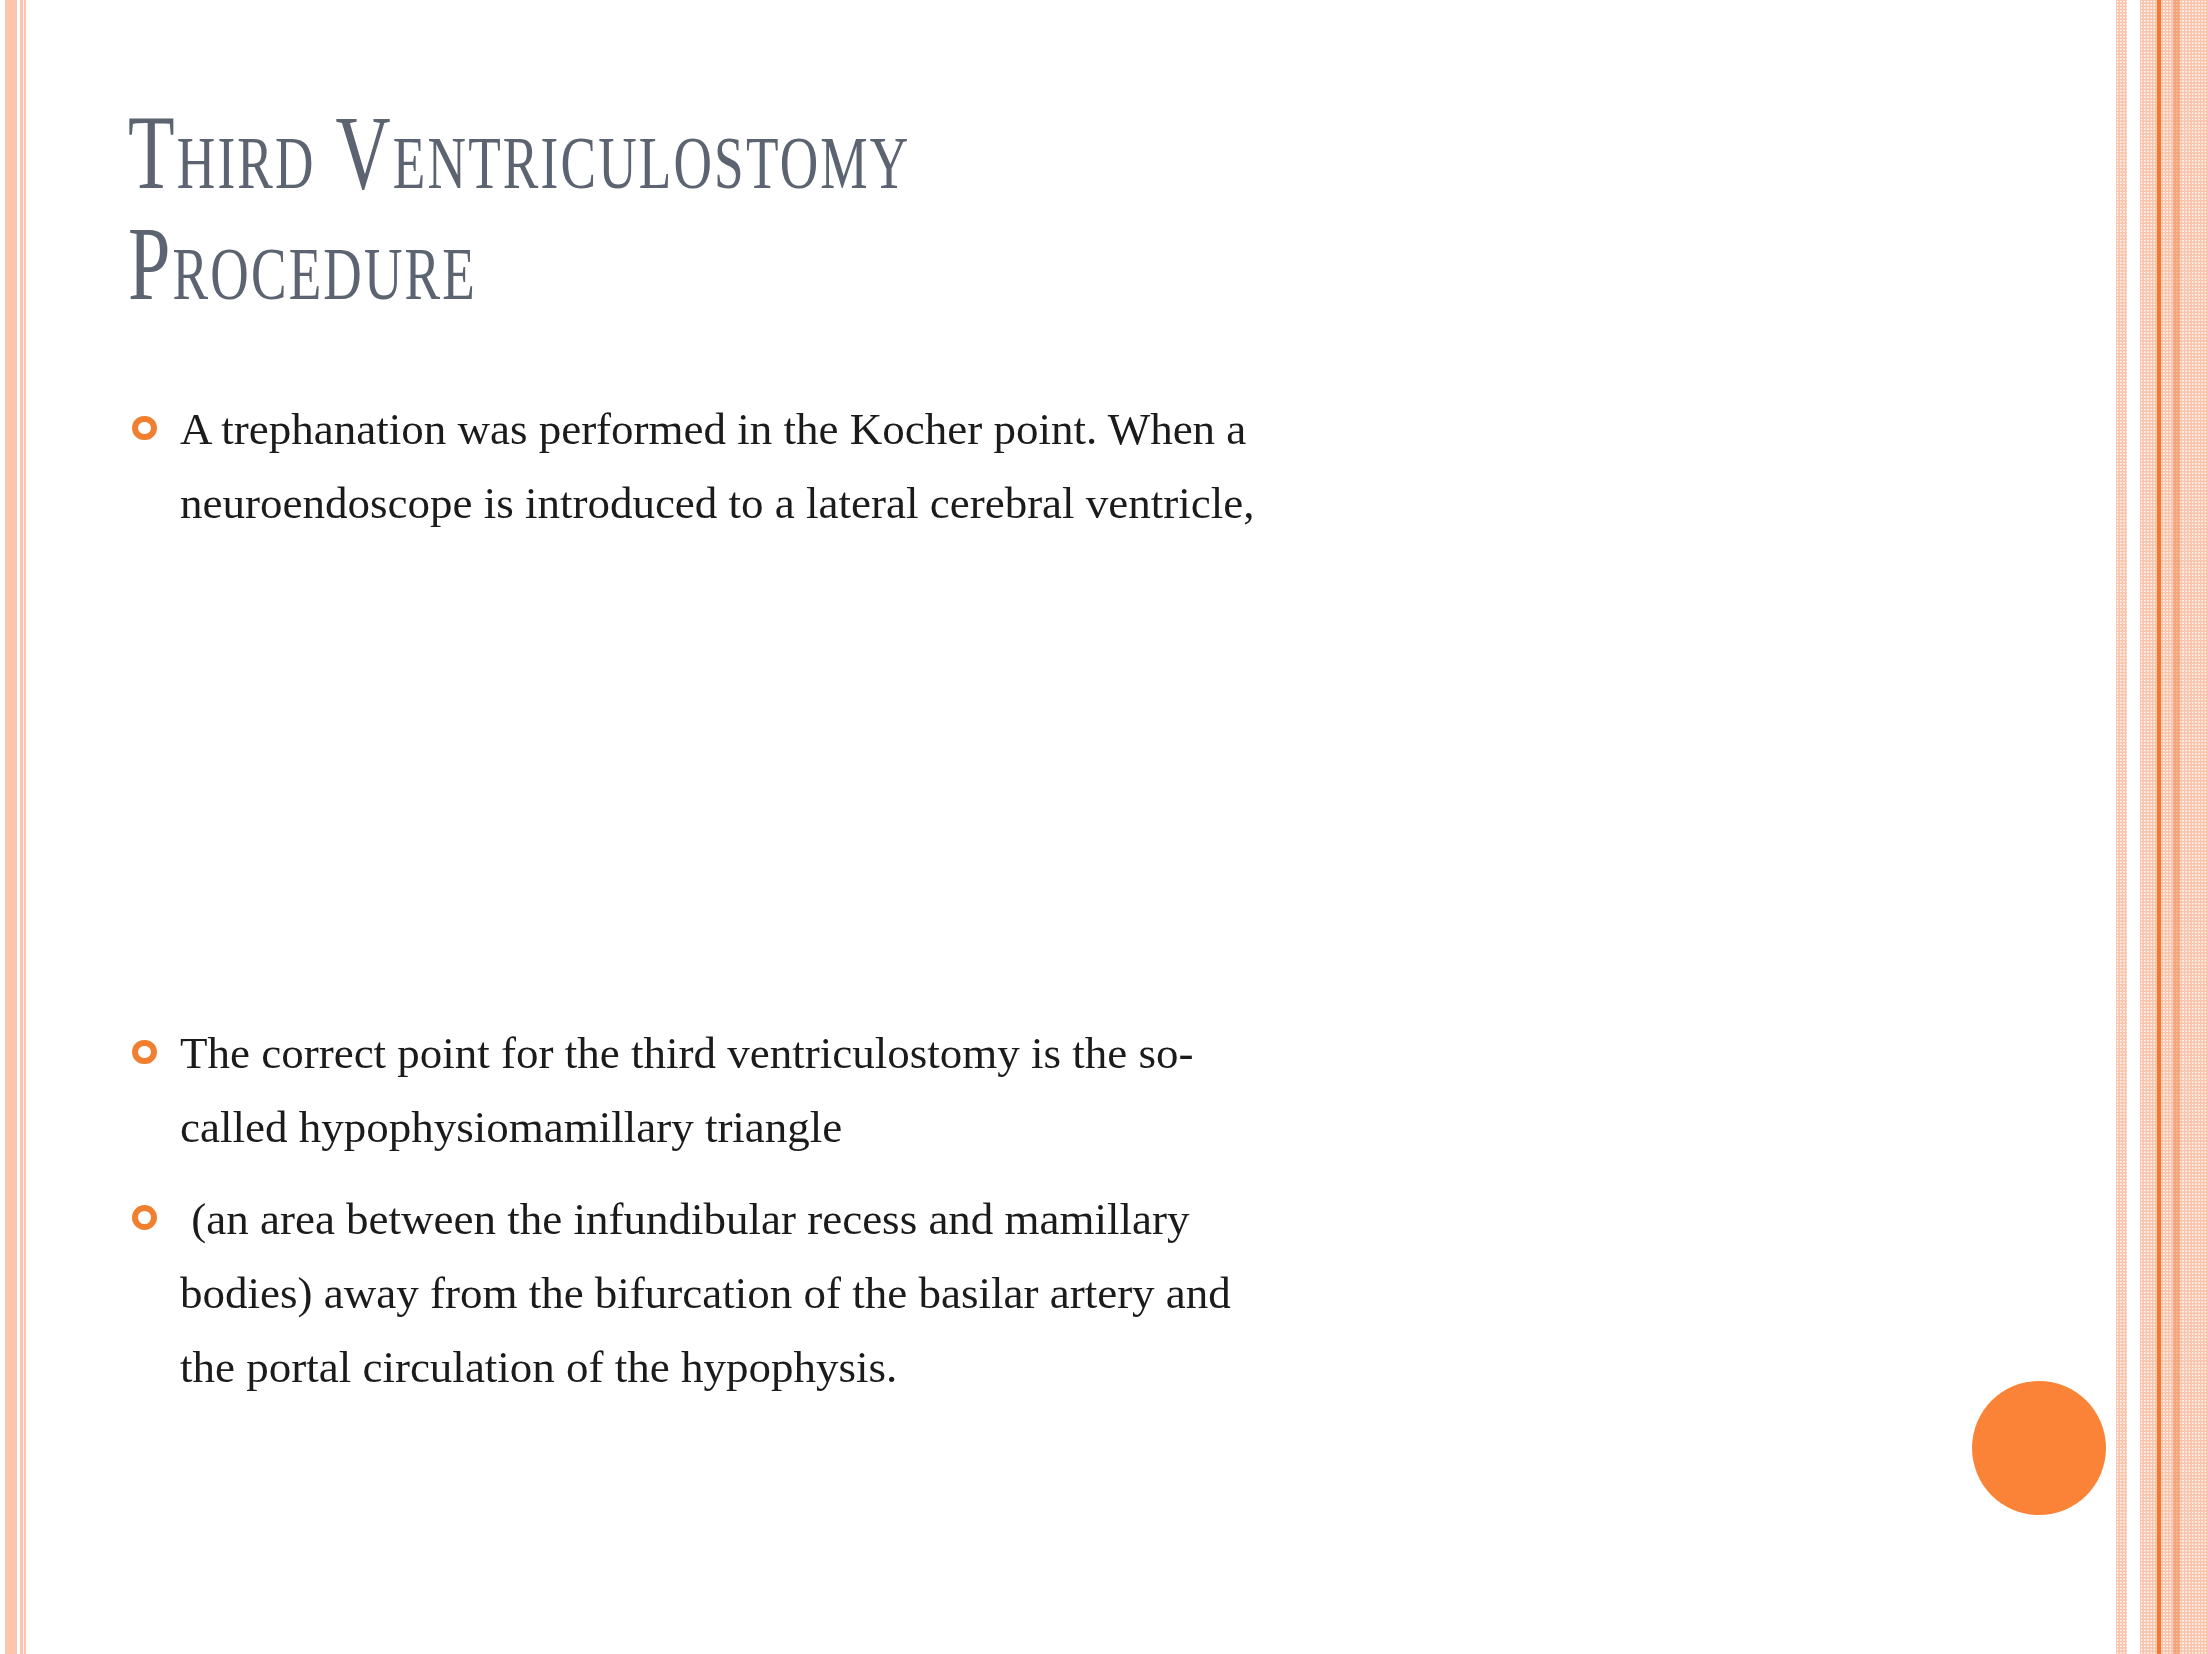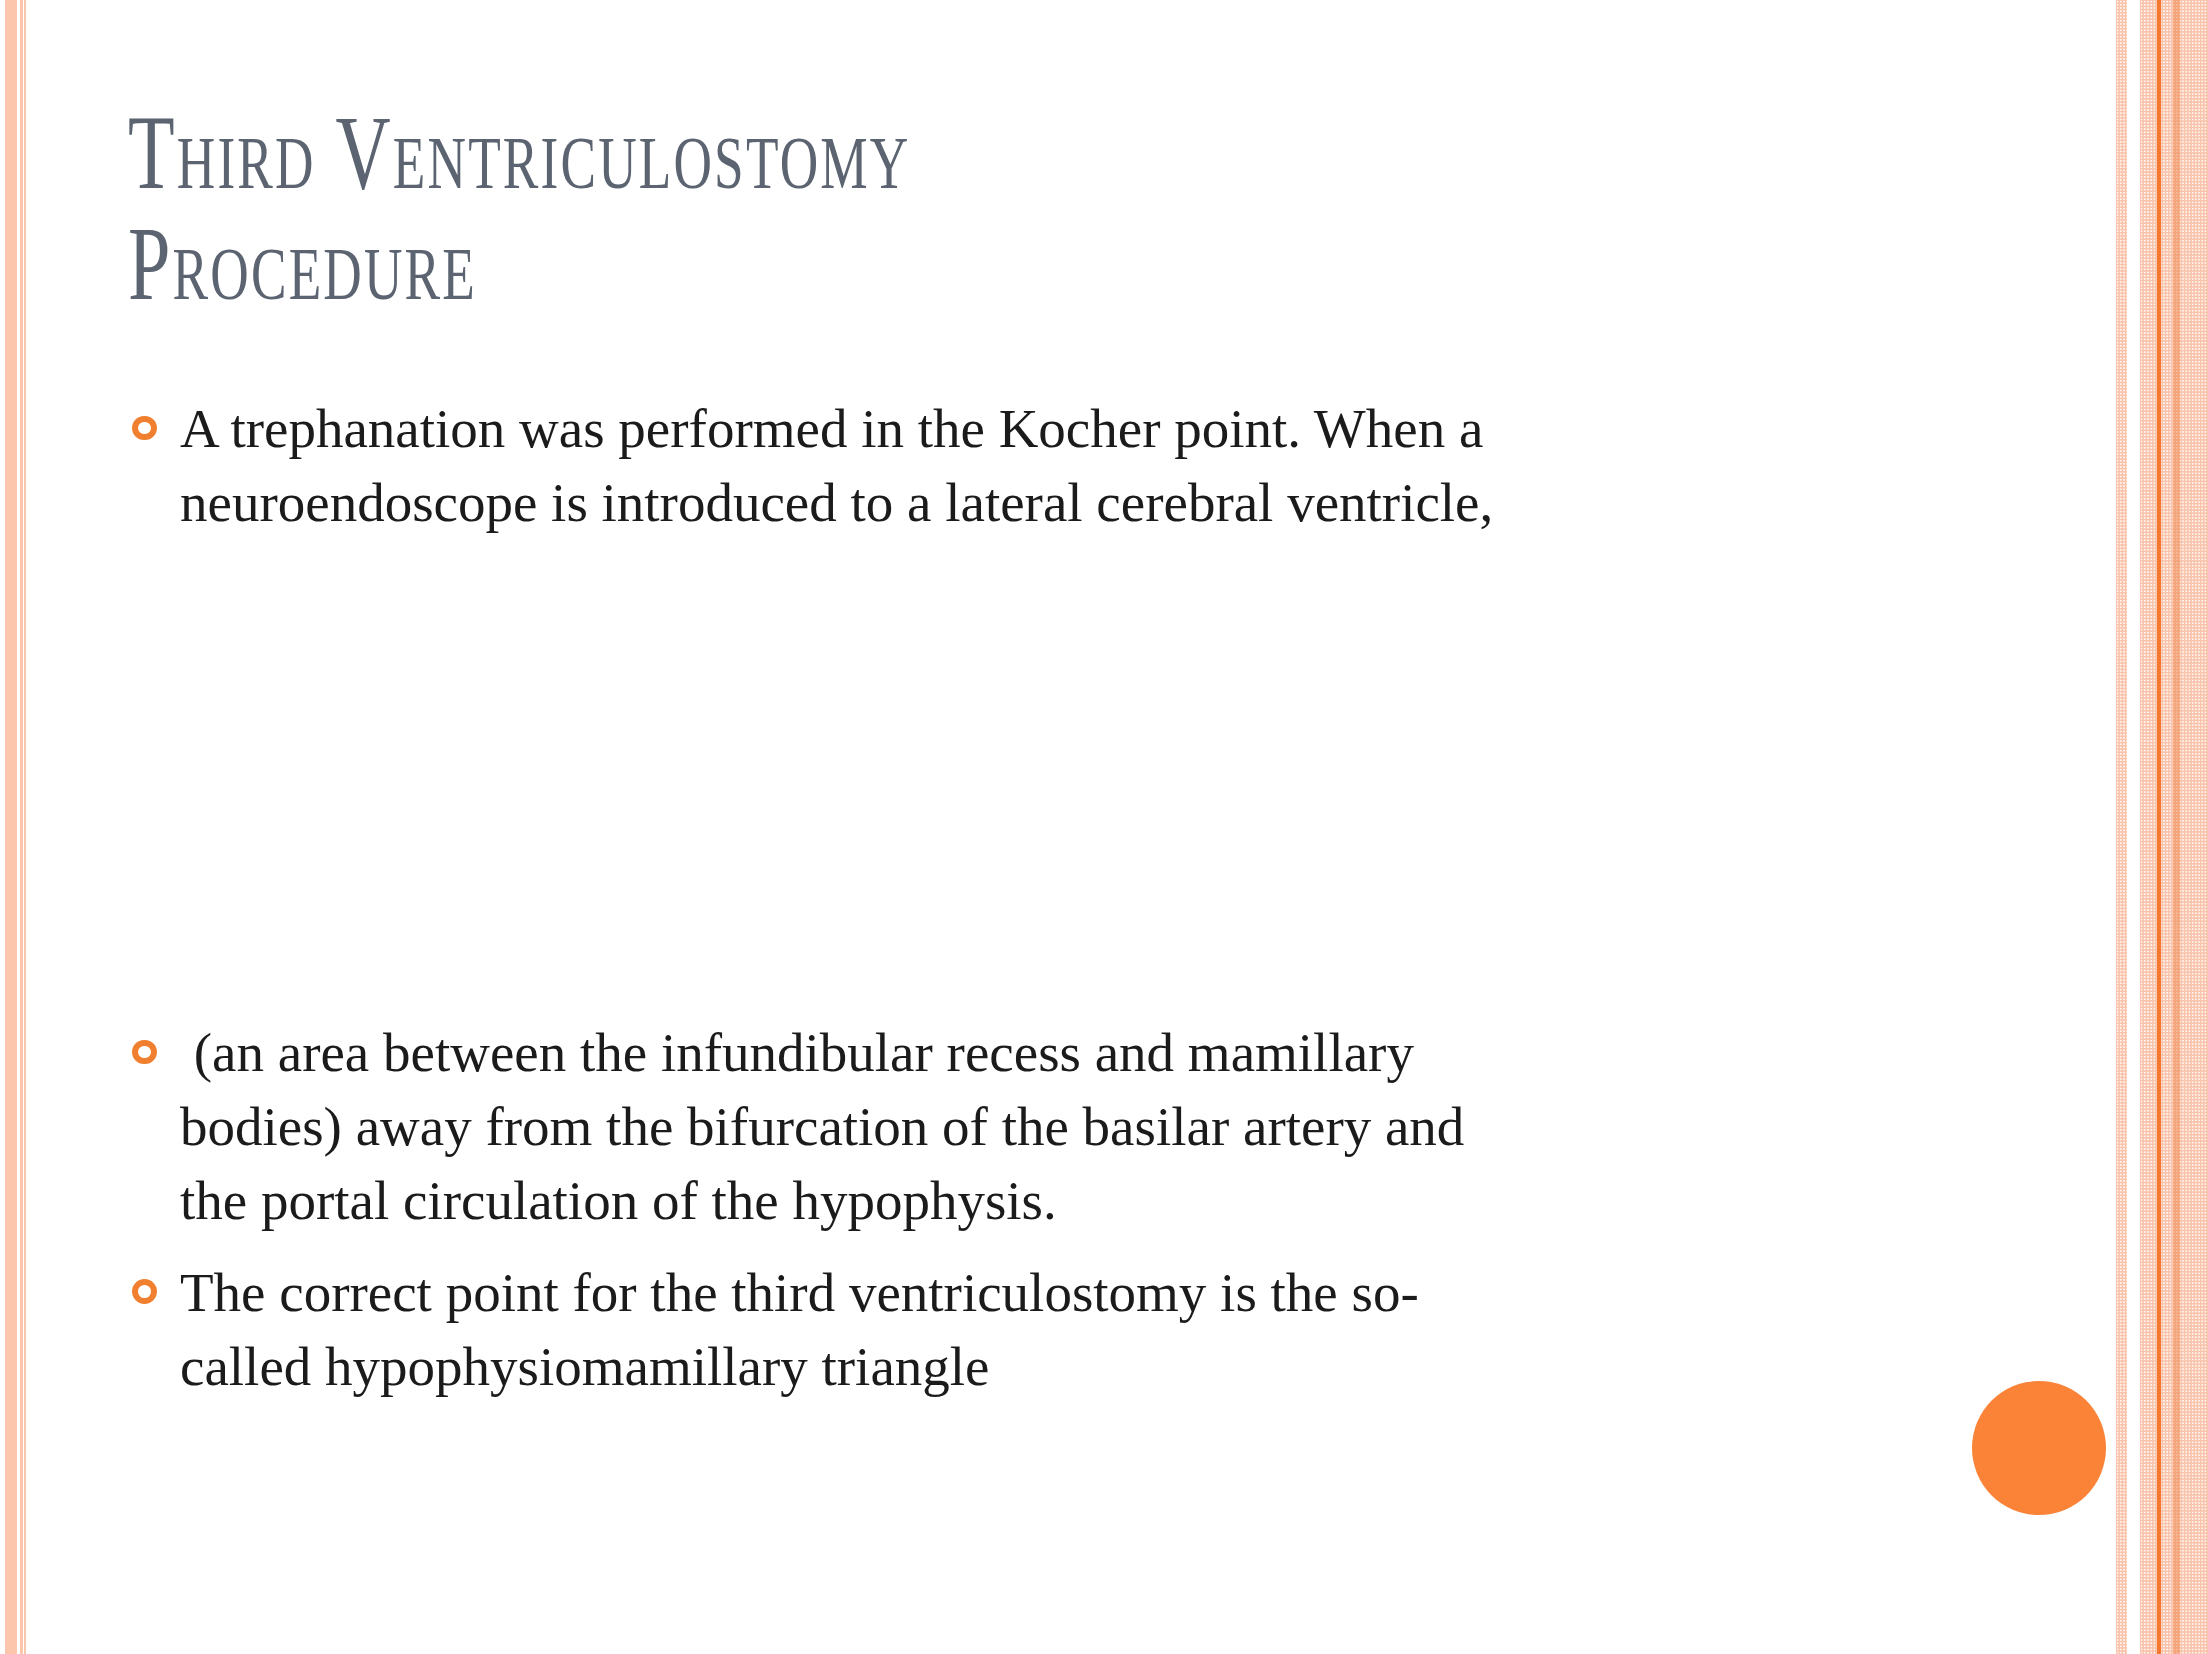--- a/index.html
+++ b/index.html
@@ -61,21 +61,21 @@
     margin: 0; padding: 0;
     list-style: none;
   }
   .bullets-top    { top: 392px; }
   .bullets-bottom { top: 1016px; }
 
   ul.bullets li {
     position: relative;
     padding-left: 52px;
     margin-bottom: 5.9px;
-    font-size: 55px;
+    font-size: 45px;
     line-height: 74px;
     color: var(--body);
   }
   .bullets-bottom li:first-child { margin-bottom: 17.7px; }
 
   .bullet-ring {
     position: absolute;
     left: 3.9px; top: 23.6px;
     width: 12.8px; height: 12.8px;
     border: 6.9px solid var(--bullet-ring);
@@ -105,23 +105,23 @@
   <li>
     <span class="bullet-ring"></span>
     <span class="bullet-text">A trephanation was performed in the Kocher point. When a
 neuroendoscope is introduced to a lateral cerebral ventricle,</span>
   </li>
 </ul>
 
 <ul class="bullets bullets-bottom">
   <li>
     <span class="bullet-ring"></span>
+    <span class="bullet-text">The correct point for the third ventriculostomy is the so-
+called hypophysiomamillary triangle</span>
+  </li>
+  <li>
+    <span class="bullet-ring"></span>
     <span class="bullet-text"> (an area between the infundibular recess and mamillary
 bodies) away from the bifurcation of the basilar artery and
 the portal circulation of the hypophysis.</span>
-  </li>
-  <li>
-    <span class="bullet-ring"></span>
-    <span class="bullet-text">The correct point for the third ventriculostomy is the so-
-called hypophysiomamillary triangle</span>
   </li>
 </ul>
 
 
 </body></html>

